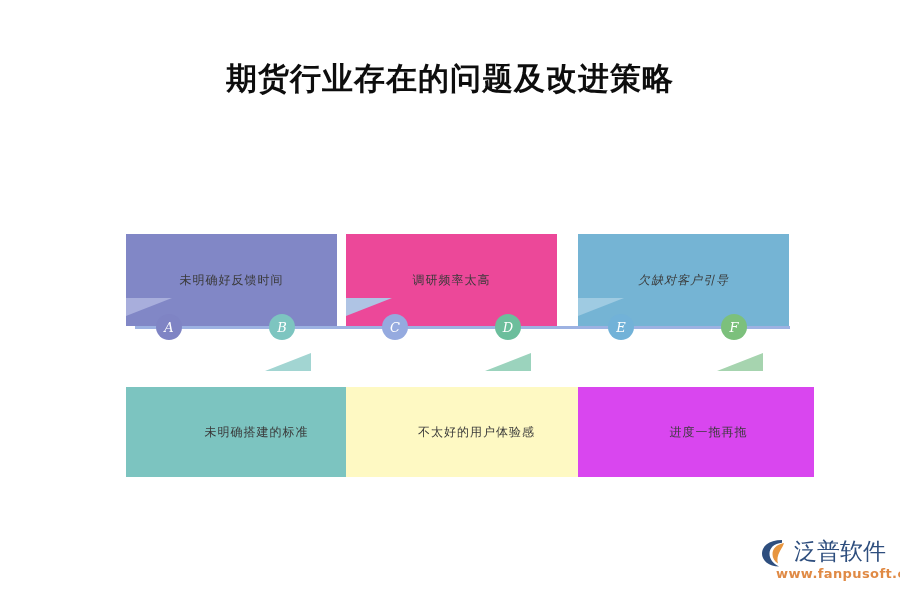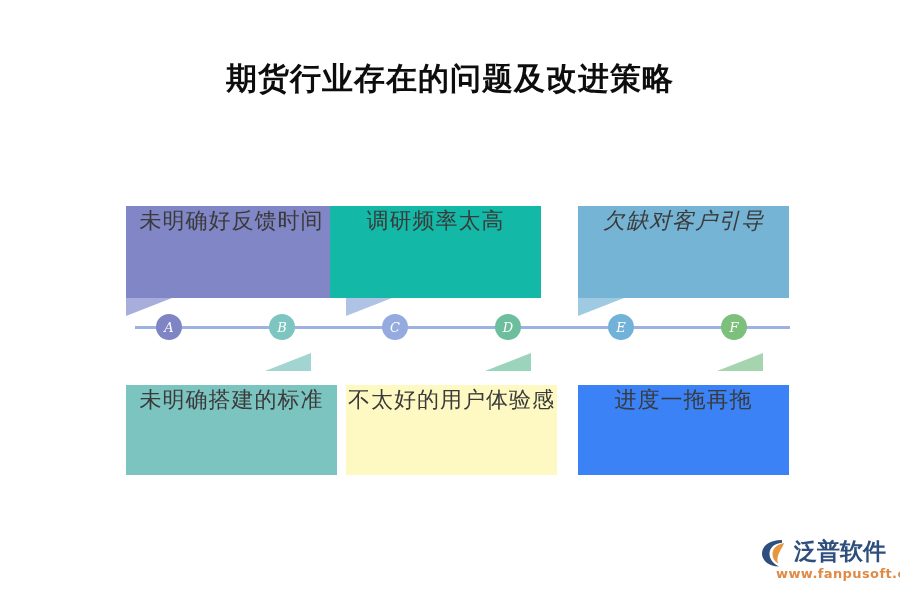--- a/index.html
+++ b/index.html
@@ -73,29 +73,31 @@
     font-family: "DejaVu Serif", "Liberation Serif", serif;
     font-size: 13px;
     font-style: italic;
     line-height: 1;
   }
 
   
   .cbox {
     position: absolute;
     display: flex;
+    align-items: center;
     justify-content: center;
     color: #3a3a3a;
     font-family: "DejaVu Serif", "Liberation Serif", serif;
-    font-size: 22px;
+    font-size: 12px;
     letter-spacing: 1px;
     white-space: nowrap;
+    margin-top: 28px;
   }
   .cbox.top  { top: 206px; height: 92px; }
-  .cbox.bot  { top: 385px; height: 90px; }
+  .cbox.bot  { top: 359px; height: 90px; padding-left: 25px; }
 
   
   .tail {
     position: absolute;
     width: 0;
     height: 0;
   }
 
   
   #logo {
@@ -111,21 +113,21 @@
     top: 2px;
     width: 32px;
     height: 30px;
   }
   #logo-text {
     position: absolute;
     left: 34px;
     top: 0px;
     font-family: "DejaVu Sans", "Liberation Sans", sans-serif;
     font-size: 23px;
-    font-weight: bold;
+    font-weight: normal;
     color: #2E4E7E;
     letter-spacing: 0px;
     white-space: nowrap;
   }
   #logo-url {
     position: absolute;
     left: 16px;
     top: 30px;
     font-family: "DejaVu Sans", "Liberation Sans", sans-serif;
     font-size: 13px;
@@ -142,21 +144,21 @@
 
   <div id="title">期货行业存在的问题及改进策略</div>
 
   <div id="diagram">
 
     <div class="cbox top" style="left:126px; width:211px; background:#8187C6;">
       <span>未明确好反馈时间</span>
     </div>
     <div class="tail" style="left:126px; top:298px; border-left:0 solid transparent; border-top:18px solid #A8AEDC; border-right:46px solid transparent;"></div>
 
-    <div class="cbox top" style="left:330px; width:211px; background:#14b8a6;">
+    <div class="cbox top" style="left:346px; width:211px; background:#ec4899;">
       <span>调研频率太高</span>
     </div>
     <div class="tail" style="left:346px; top:298px; border-left:0 solid transparent; border-top:18px solid #AFC4E4; border-right:46px solid transparent;"></div>
 
     <div class="cbox top" style="left:578px; width:211px; background:#75B4D4;font-style:italic;">
       <span>欠缺对客户引导</span>
     </div>
     <div class="tail" style="left:578px; top:298px; border-left:0 solid transparent; border-top:18px solid #9FCBE2; border-right:46px solid transparent;"></div>
 
     <div id="timeline-line"></div>
@@ -184,21 +186,21 @@
     <div class="cbox bot" style="left:126px; width:211px; background:#7CC4C0;">
       <span>未明确搭建的标准</span>
     </div>
 
     <div class="tail" style="left:485px; top:353px; border-right:0 solid transparent; border-bottom:18px solid #9BD3BD; border-left:46px solid transparent;"></div>
     <div class="cbox bot" style="left:346px; width:211px; background:#fef9c3;">
       <span>不太好的用户体验感</span>
     </div>
 
     <div class="tail" style="left:717px; top:353px; border-right:0 solid transparent; border-bottom:18px solid #A6D4AF; border-left:46px solid transparent;"></div>
-    <div class="cbox bot" style="left:578px; width:211px; background:#3b82f6;">
+    <div class="cbox bot" style="left:578px; width:211px; background:#d946ef;">
       <span>进度一拖再拖</span>
     </div>
 
   </div>
 
   <div id="logo">
     <svg id="logo-mark" viewBox="0 0 32 30">
       <path d="M22 2 C8 2 2 9 2 15.5 C2 22.5 9 28.5 19 28.5 C13 25.5 9.5 21 9.5 15.8 C9.5 10 14 5.5 22 4.8 Z" fill="#2E4E7E"></path>
       <path d="M24 5 C16 6.5 12.5 11 12.5 16.2 C12.5 20 14.5 23.5 18 25.5 C16.8 22 17.5 17 20 13 C21.8 10 23.5 7 24 5 Z" fill="#E7953F"></path>
     </svg>

